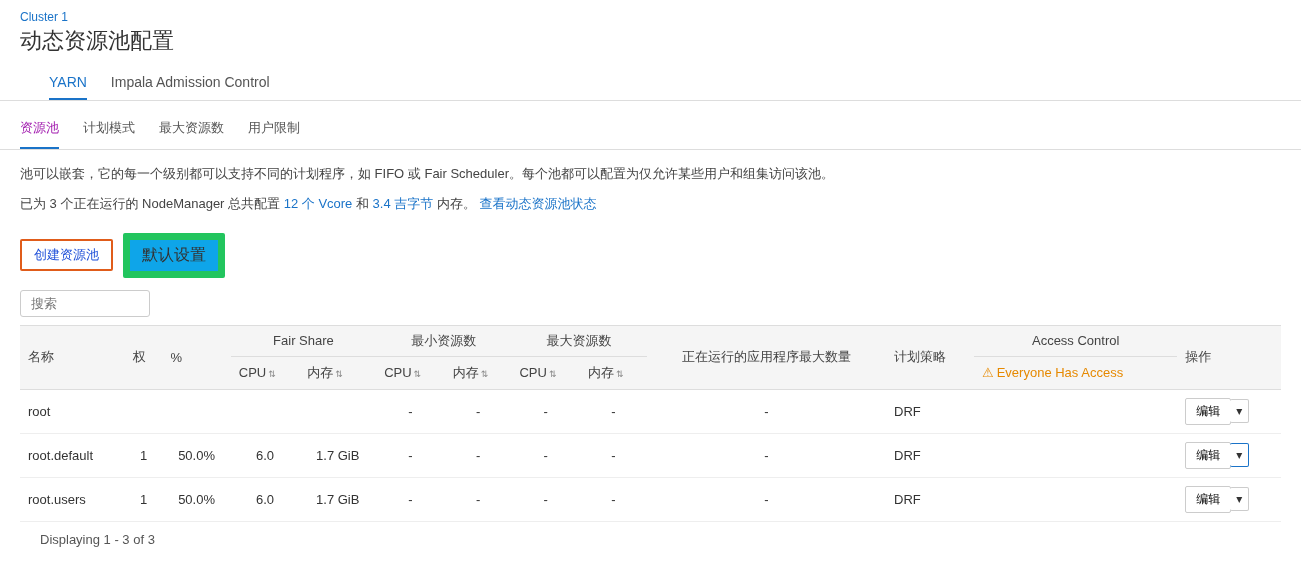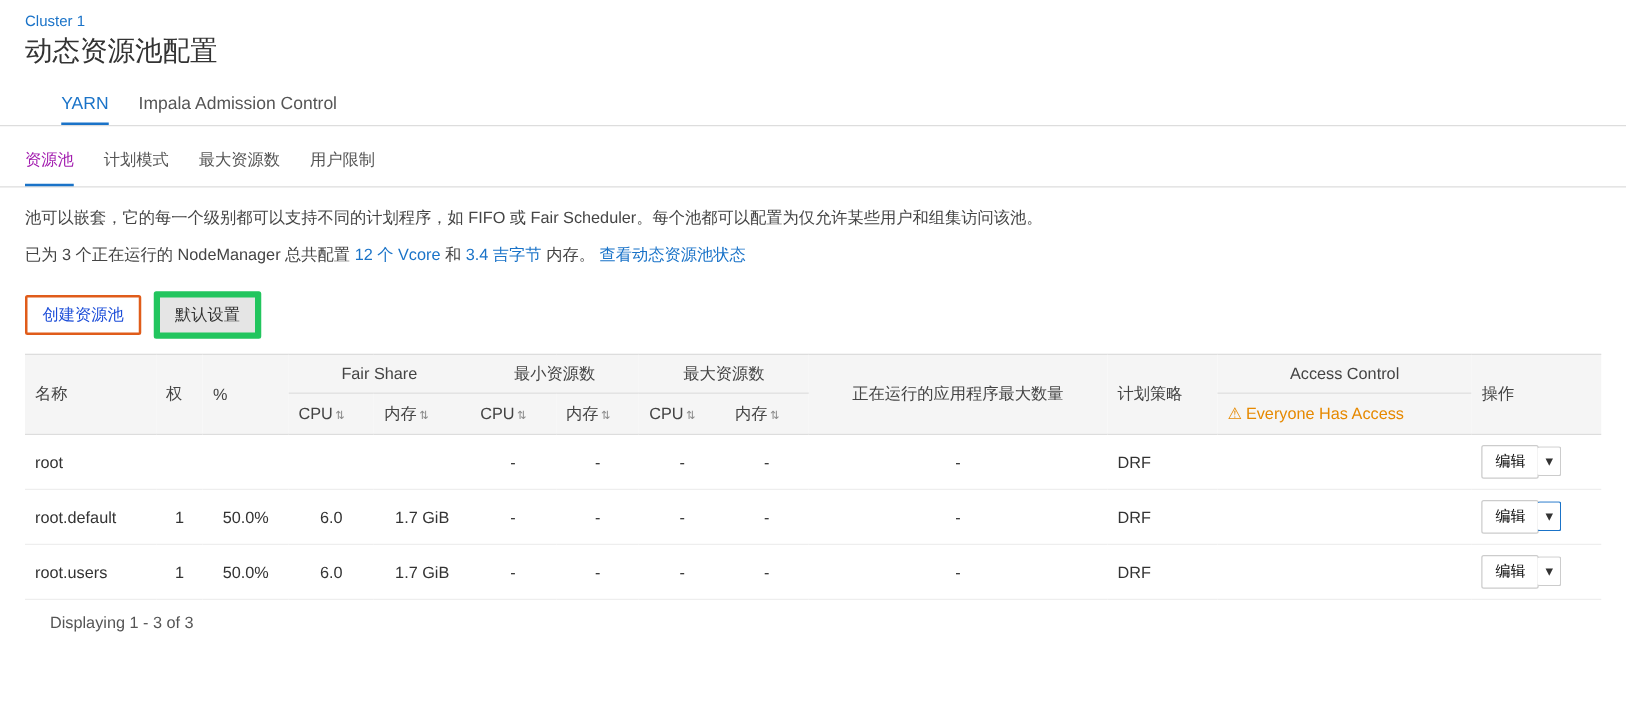--- a/index.html
+++ b/index.html
@@ -15,21 +15,21 @@
     .sub-tabs { display: flex; gap: 24px; padding: 12px 20px 0 20px; border-bottom: 1px solid #ddd; }
     .sub-tab { padding: 6px 0 10px 0; font-size: 13px; color: #555; cursor: pointer; border-bottom: 2px solid transparent; }
     .sub-tab.active { color: #a21caf; border-bottom: 2px solid #1a73c8; }
 
     .description { padding: 14px 20px 6px 20px; font-size: 13px; color: #444; line-height: 1.6; }
     .node-info { padding: 4px 20px 12px 20px; font-size: 13px; color: #444; }
     .link { color: #1a73c8; cursor: pointer; }
 
     .toolbar { display: flex; gap: 10px; align-items: center; padding: 8px 20px 12px 20px; }
     .btn-create { border: 2px solid #e05c1a; color: #1d4ed8; background: #fff; padding: 5px 12px; font-size: 13px; cursor: pointer; border-radius: 2px; font-weight: 500; }
-    .btn-default { border: 5px solid #22c55e; color: #333; background: #e5e5e5; padding: 5px 12px; font-size: 13px; cursor: pointer; border-radius: 2px; }
+    .btn-default { border: 7px solid #22c55e; color: #333; background: #0ea5e9; padding: 5px 12px; font-size: 16px; cursor: pointer; border-radius: 2px; }
 
     .table-area { padding: 0 20px; position: relative; }
     .search-box { border: 1px solid #ccc; border-radius: 3px; padding: 5px 10px; font-size: 13px; width: 130px; color: #999; margin-bottom: 8px; }
 
     table { width: 100%; border-collapse: collapse; font-size: 13px; }
     th { background: #f5f5f5; border-top: 1px solid #ddd; border-bottom: 1px solid #ddd; padding: 7px 8px; text-align: left; font-weight: 500; color: #444; white-space: nowrap; }
     td { padding: 8px 8px; border-bottom: 1px solid #eee; vertical-align: middle; }
 
     .th-group-label { text-align: center; border-bottom: 1px solid #ddd; font-weight: 500; color: #444; padding: 6px 8px; background: #f5f5f5; }
     .sort-icon { font-size: 9px; color: #888; margin-left: 2px; }
@@ -74,20 +74,21 @@
   <span>内存。</span>
   <span class="link">查看动态资源池状态</span>
 </div>
 
 <div class="toolbar">
   <button class="btn-create">创建资源池</button>
   <button class="btn-default">默认设置</button>
 </div>
 
 <div class="table-area">
+  <input class="search-box" type="text" placeholder="搜索" style="">
 
   <table>
     <thead>
       <tr>
         <th rowspan="2">名称</th>
         <th rowspan="2">权</th>
         <th rowspan="2">%</th>
         <th colspan="2" class="th-group-label">Fair Share</th>
         <th colspan="2" class="th-group-label">最小资源数</th>
         <th colspan="2" class="th-group-label">最大资源数</th>

